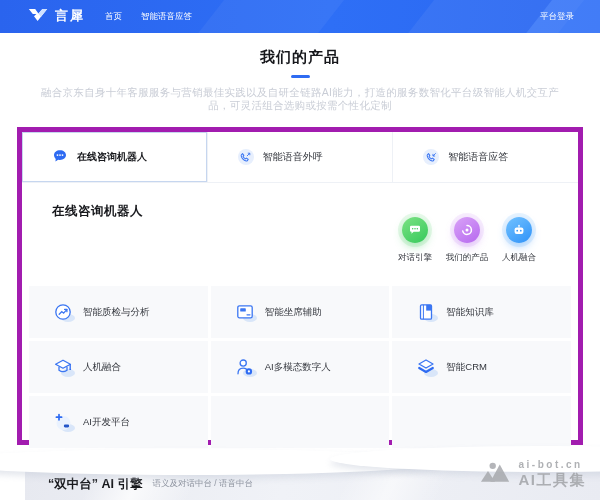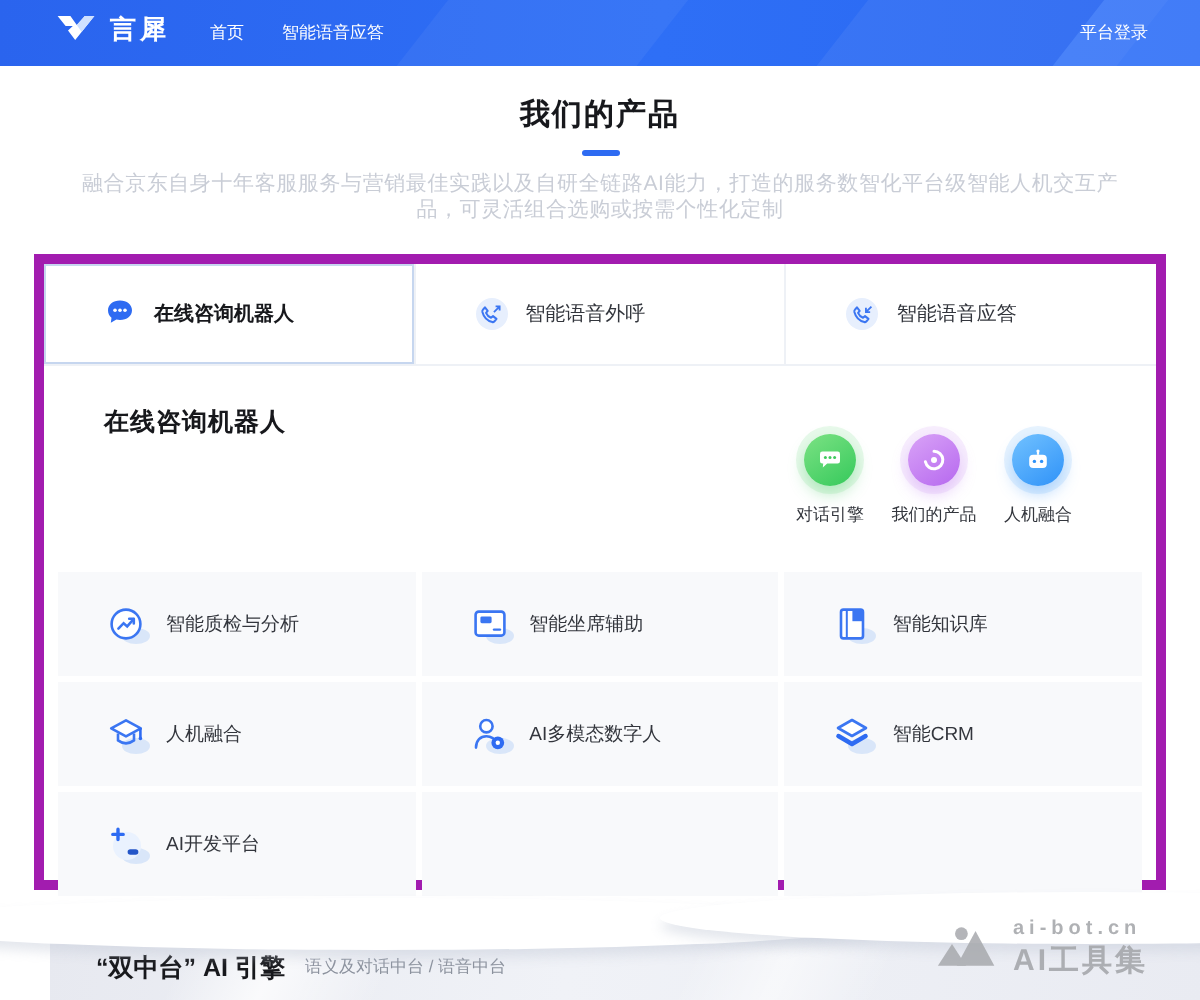--- a/index.html
+++ b/index.html
@@ -89,21 +89,21 @@
     padding:0 0 6px 23px; overflow:hidden; z-index:1;
   }
   .engine-bar::before {
     content:""; position:absolute; inset:0;
     background:linear-gradient(115deg,transparent 12%,rgba(255,255,255,.75) 20%,transparent 30%,transparent 55%,rgba(255,255,255,.55) 63%,transparent 72%);
   }
   .engine-title { font-size:12.5px; font-weight:bold; color:#17181c; position:relative; }
   .engine-sub { font-size:8.5px; color:#8b919d; margin-left:10px; position:relative; }
   
   .watermark {
-    position:absolute; right:26px; top:459px; display:flex; align-items:flex-end;
+    position:absolute; right:14px; top:459px; display:flex; align-items:flex-start;
     gap:7px; z-index:4; opacity:.85;
   }
   .wm-text { text-align:left; color:#a2a4a8; }
   .wm-site { font-size:10px; font-weight:bold; letter-spacing:2.5px; }
   .wm-name { font-size:15px; font-weight:bold; letter-spacing:1.5px; margin-top:1px; }
 </style>
 </head>
 <body>
 
 <div class="header">

